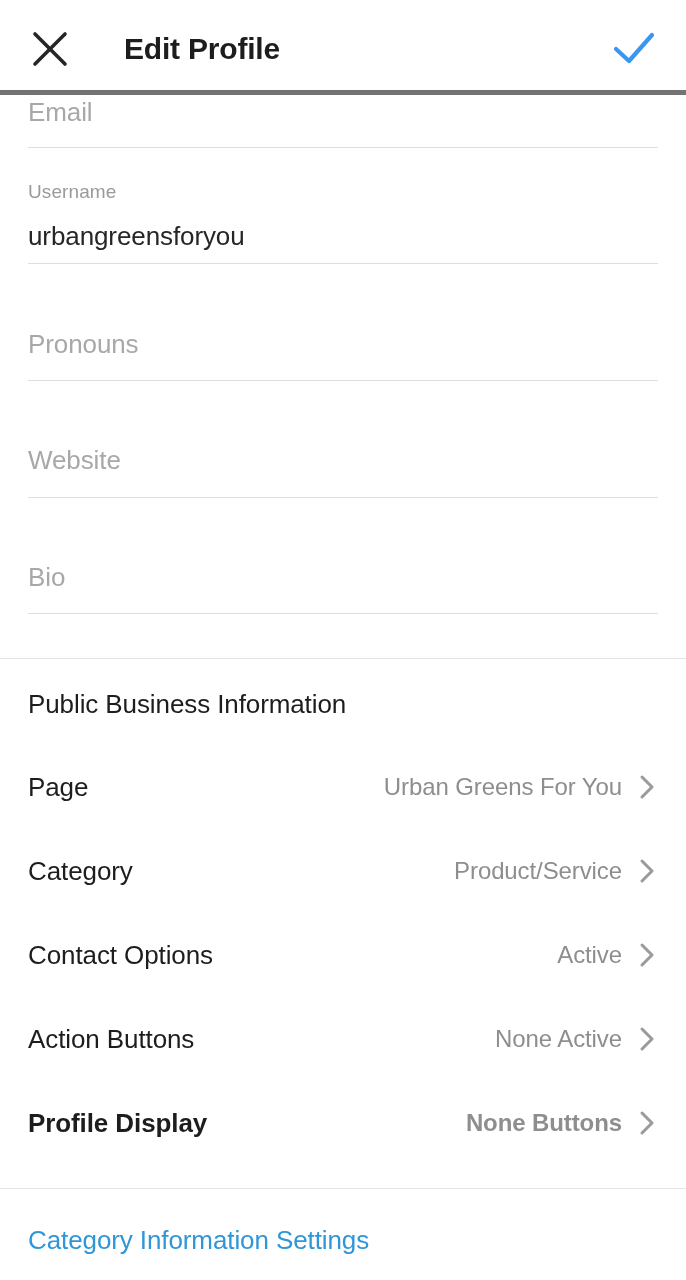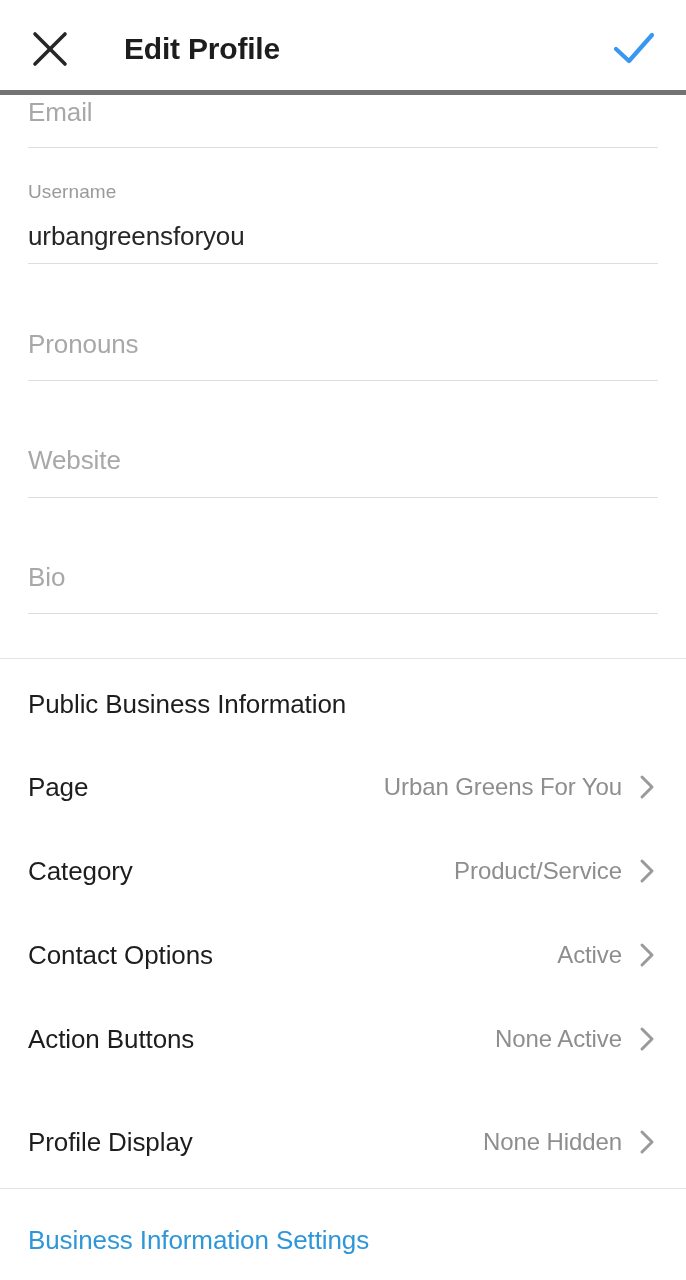--- a/index.html
+++ b/index.html
@@ -189,21 +189,21 @@
     height: 26px;
     display: flex;
     align-items: center;
     justify-content: center;
   }
 
   .row-0 { top: 86px; }
   .row-1 { top: 170px; }
   .row-2 { top: 254px; }
   .row-3 { top: 338px; }
-  .row-4 { top: 441px; }
+  .row-4 { top: 422px; font-weight: bold; }
 
   
   .footer-link {
     position: absolute;
     top: 1222px;
     left: 28px;
     font-size: 26px;
     color: #2f96d8;
     line-height: 36px;
     letter-spacing: -0.1px;
@@ -305,26 +305,26 @@
       <span class="biz-value">None Active</span>
       <span class="biz-chevron">
         <svg width="16" height="26" viewBox="0 0 16 26">
           <polyline points="3,3 13,13 3,23" fill="none" stroke="#9a9a9a" stroke-width="3" stroke-linecap="round" stroke-linejoin="round"></polyline>
         </svg>
       </span>
     </div>
 
     <div class="biz-row row-4">
       <span class="biz-label">Profile Display</span>
-      <span class="biz-value">None Hidden</span>
+      <span class="biz-value">None Buttons</span>
       <span class="biz-chevron">
         <svg width="16" height="26" viewBox="0 0 16 26">
           <polyline points="3,3 13,13 3,23" fill="none" stroke="#9a9a9a" stroke-width="3" stroke-linecap="round" stroke-linejoin="round"></polyline>
         </svg>
       </span>
     </div>
   </div>
 
   <div class="section-divider divider-2"></div>
 
-  <div class="footer-link">Business Information Settings</div>
+  <div class="footer-link">Category Information Settings</div>
 
 </div>
 
 </body></html>

